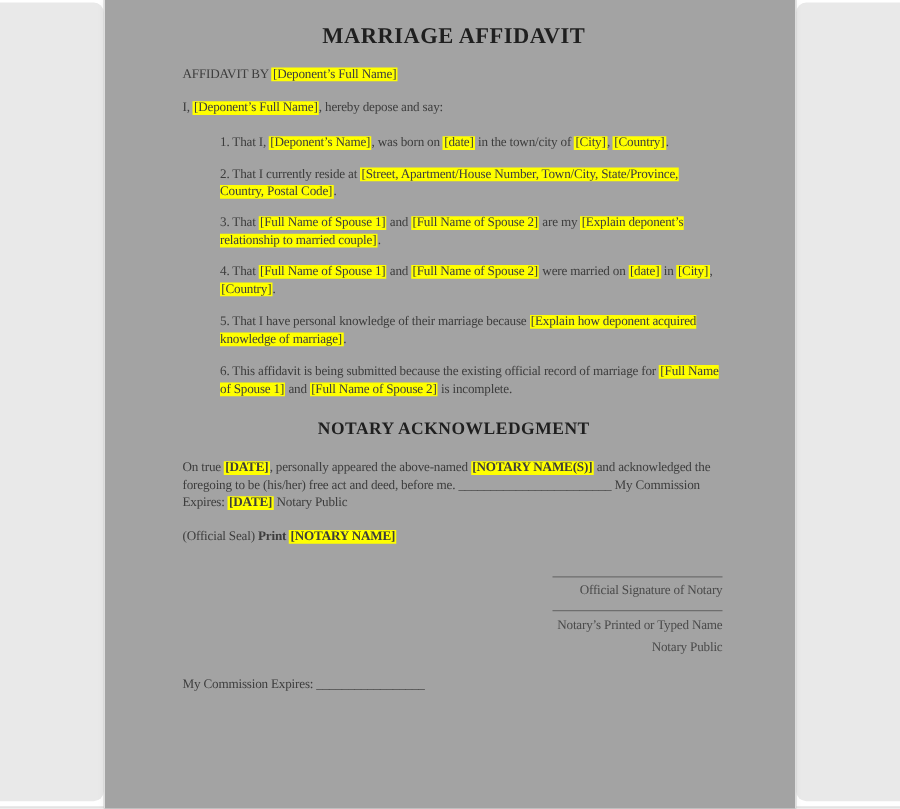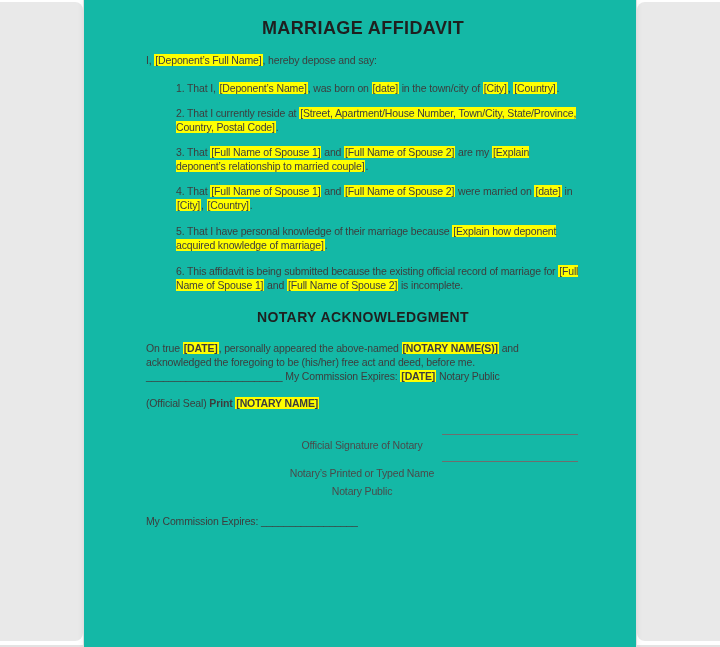--- a/index.html
+++ b/index.html
@@ -13,59 +13,61 @@
   .backdrop-strip{
     position:absolute;top:2px;bottom:6px;width:92px;
     background:#e9e9e9;border-radius:8px;
   }
   .backdrop-strip.left{left:-9px;}
   .backdrop-strip.right{right:-9px;}
   .bottom-edge{position:absolute;left:0;right:0;bottom:0;height:2px;background:#e3e3e3;}
   .doc{
     position:absolute;left:83px;top:0;width:554px;height:647px;
     box-sizing:border-box;
-    background:#14b8a6;
+    background:#a3a3a3;
     border-left:1px solid #dedede;border-right:1px solid #dedede;
     box-shadow:0 0 6px rgba(0,0,0,0.07);
     padding:18px 56px 0 62px;
     font-size:10.5px;line-height:14px;letter-spacing:-0.15px;
     color:#3d3d3d;
     overflow:hidden;
+    font-family:Liberation Serif, serif;
   }
   h1,h2{
     text-align:center;font-weight:700;color:#1f1f1f;
     letter-spacing:0.4px;margin:0;
   }
   h1{font-size:18px;line-height:20px;margin-bottom:15px;}
   h2{font-size:14px;line-height:22px;margin:10px 0 13px;}
   p{margin:0 0 13px;}
   p.intro{margin-bottom:14px;}
   .items p{margin:0 0 11px 30px;}
   .items p.sp{margin-bottom:12px;}
   .items p.last{margin-bottom:14px;}
   p.decl{margin-bottom:11px;}
   p.dep-sig{margin-bottom:0;}
   mark{background:#ffff00;color:inherit;padding:0 1px;}
-  .sig-block{margin-top:24px;text-align:center;color:#4a4a4a;}
+  .sig-block{margin-top:24px;text-align:right;color:#4a4a4a;}
   .sig-rule{width:136px;height:0;border-top:1px solid #6e6e6e;margin:0 2px 4px auto;}
   .sig-label{line-height:13px;margin:0 2px 9px 0;}
   .sig-label.np{margin:5px 2px 0 0;}
   p.commission{margin:16px 0 0;}
 </style>
 </head>
 <body>
 
 <div class="stage">
   <div class="backdrop-strip left"></div>
   <div class="backdrop-strip right"></div>
   <div class="bottom-edge"></div>
 
   <div class="doc">
     <h1>MARRIAGE AFFIDAVIT</h1>
 
+    <p><span>AFFIDAVIT BY </span><mark>[Deponent’s Full Name]</mark></p>
     <p class="intro"><span>I, </span><mark>[Deponent’s Full Name]</mark><span>, hereby depose and say:</span></p>
 
     <div class="items">
       <p><span>1. That I, </span><mark>[Deponent’s Name]</mark><span>, was born on </span><mark>[date]</mark><span> in the town/city of </span><mark>[City]</mark><span>, </span><mark>[Country]</mark><span>.</span></p>
       <p><span>2. That I currently reside at </span><mark>[Street, Apartment/House Number, Town/City, State/Province, Country, Postal Code]</mark><span>.</span></p>
       <p><span>3. That </span><mark>[Full Name of Spouse 1]</mark><span> and </span><mark>[Full Name of Spouse 2]</mark><span> are my </span><mark>[Explain deponent’s relationship to married couple]</mark><span>.</span></p>
       <p class="sp"><span>4. That </span><mark>[Full Name of Spouse 1]</mark><span> and </span><mark>[Full Name of Spouse 2]</mark><span> were married on </span><mark>[date]</mark><span> in </span><mark>[City]</mark><span>, </span><mark>[Country]</mark><span>.</span></p>
       <p class="sp"><span>5. That I have personal knowledge of their marriage because </span><mark>[Explain how deponent acquired knowledge of marriage]</mark><span>.</span></p>
       <p class="last"><span>6. This affidavit is being submitted because the existing official record of marriage for </span><mark>[Full Name of Spouse 1]</mark><span> and </span><mark>[Full Name of Spouse 2]</mark><span> is incomplete.</span></p>
     </div>

